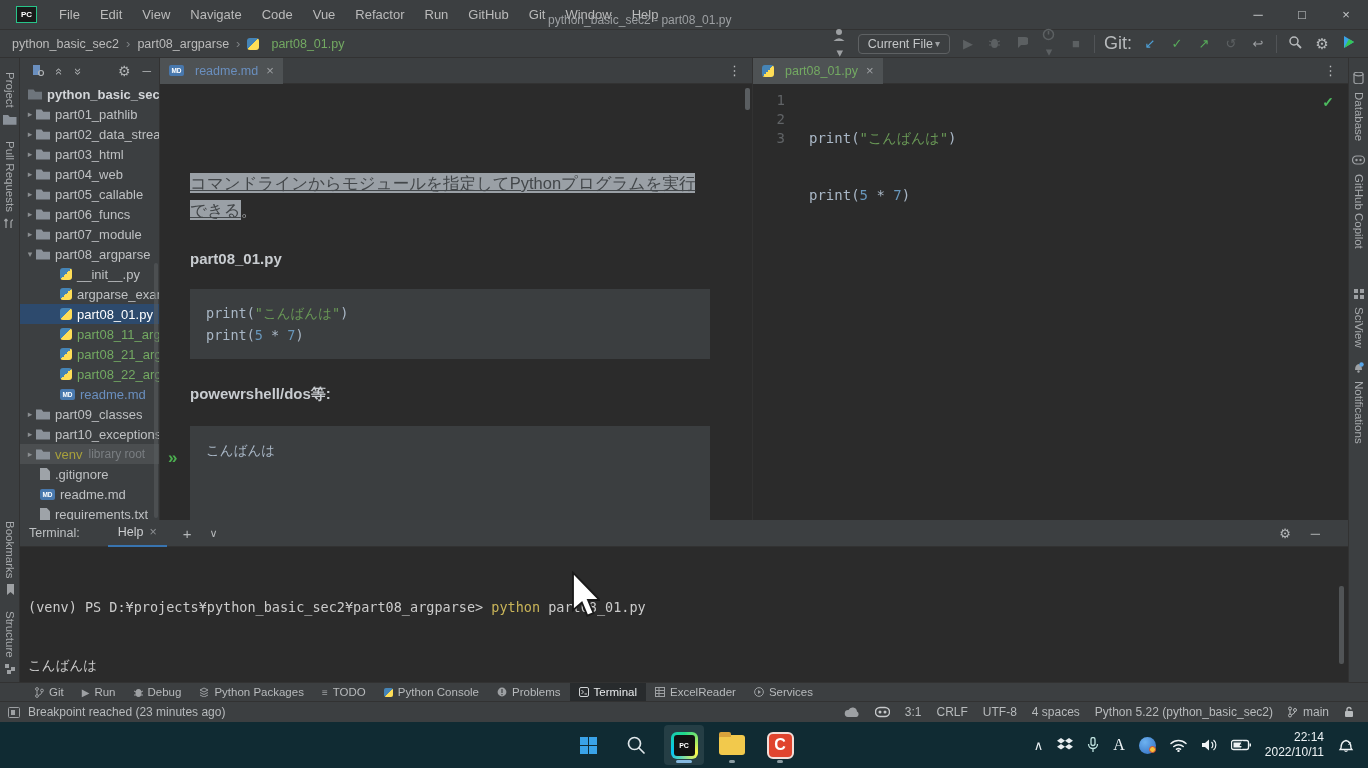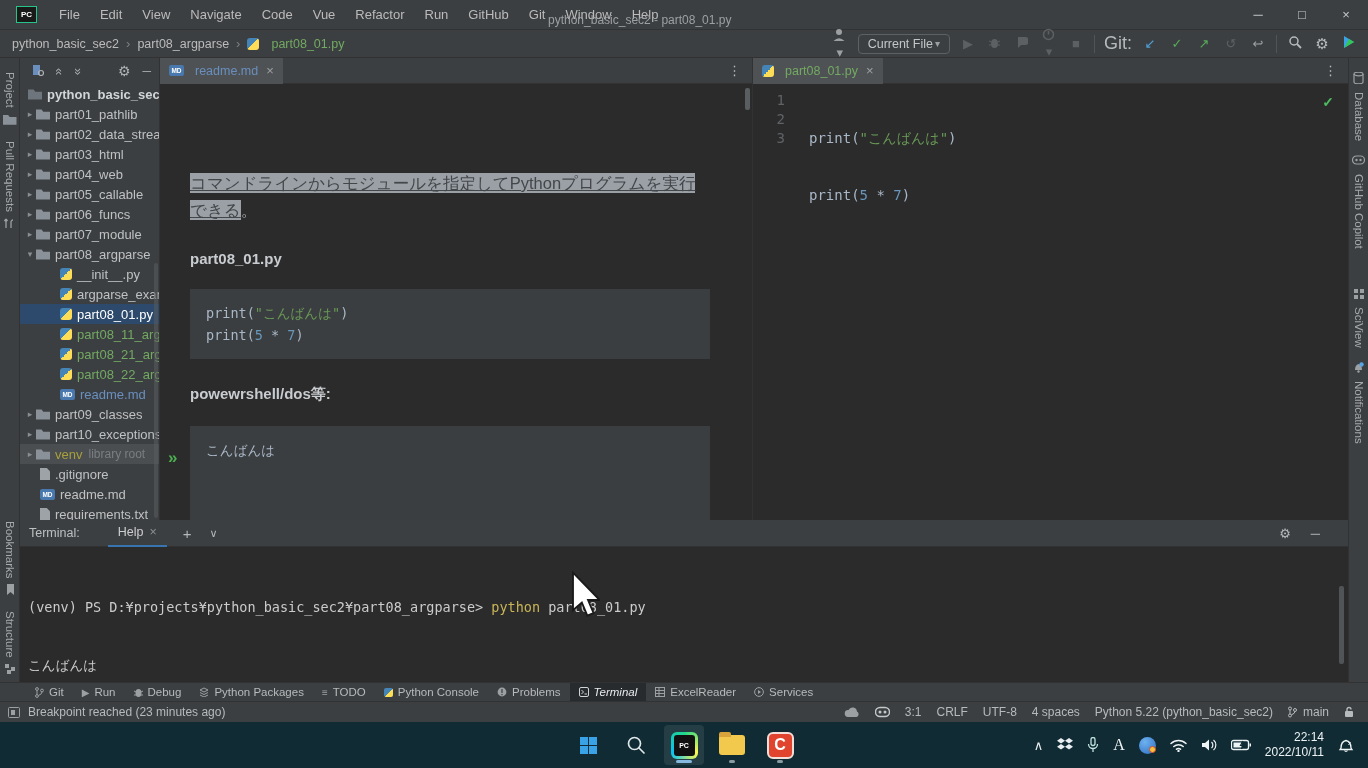--- a/index.html
+++ b/index.html
@@ -90,21 +90,21 @@
   .termplus { margin-left:16px; font-size:15px; color:#b5b8ba;}
   .termchev { margin-left:18px; font-size:11px; color:#b5b8ba;}
   .termright { margin-left:auto; display:flex; gap:20px; padding-right:28px; color:#b5b8ba; font-size:13px;}
   .termbody { padding:13px 0 0 8px; font-family:"DejaVu Sans Mono",monospace; font-size:13.5px; line-height:19.2px; color:#cbcbcb; white-space:pre;}
   .cmd { color:#c9b458;}
   .termscroll { position:absolute; right:4px; top:66px; width:5px; height:78px; background:#515456; border-radius:2px;}
 
   
   .toolsbar { position:absolute; top:682px; left:0; width:1368px; height:19px; background:#3c3f41; border-top:1px solid #323232; display:flex; align-items:center; font-size:11.5px; color:#b7babc;}
   .toolbtn { display:flex; align-items:center; gap:5px; padding:0 9px; height:19px;}
-  .toolbtn.active { background:#282b2d; color:#e8eaec;font-style:italic;}
+  .toolbtn.active { background:#282b2d; color:#e8eaec;}
   .tico { font-size:10px; color:#9da0a3; display:flex; align-items:center;}
   .toolbtn.active .tico{ color:#d0d3d5;}
 
   
   .statusbar { position:absolute; top:701px; left:0; width:1368px; height:21px; background:#3c3f41; border-top:1px solid #323232; display:flex; align-items:center; font-size:12px; color:#b7babc;}
   .statmsg { display:flex; align-items:center; gap:8px; padding-left:8px;}
   .statright { margin-left:auto; display:flex; align-items:center; gap:15px; padding-right:14px;}
   .sico { display:flex; align-items:center; }
 
   

